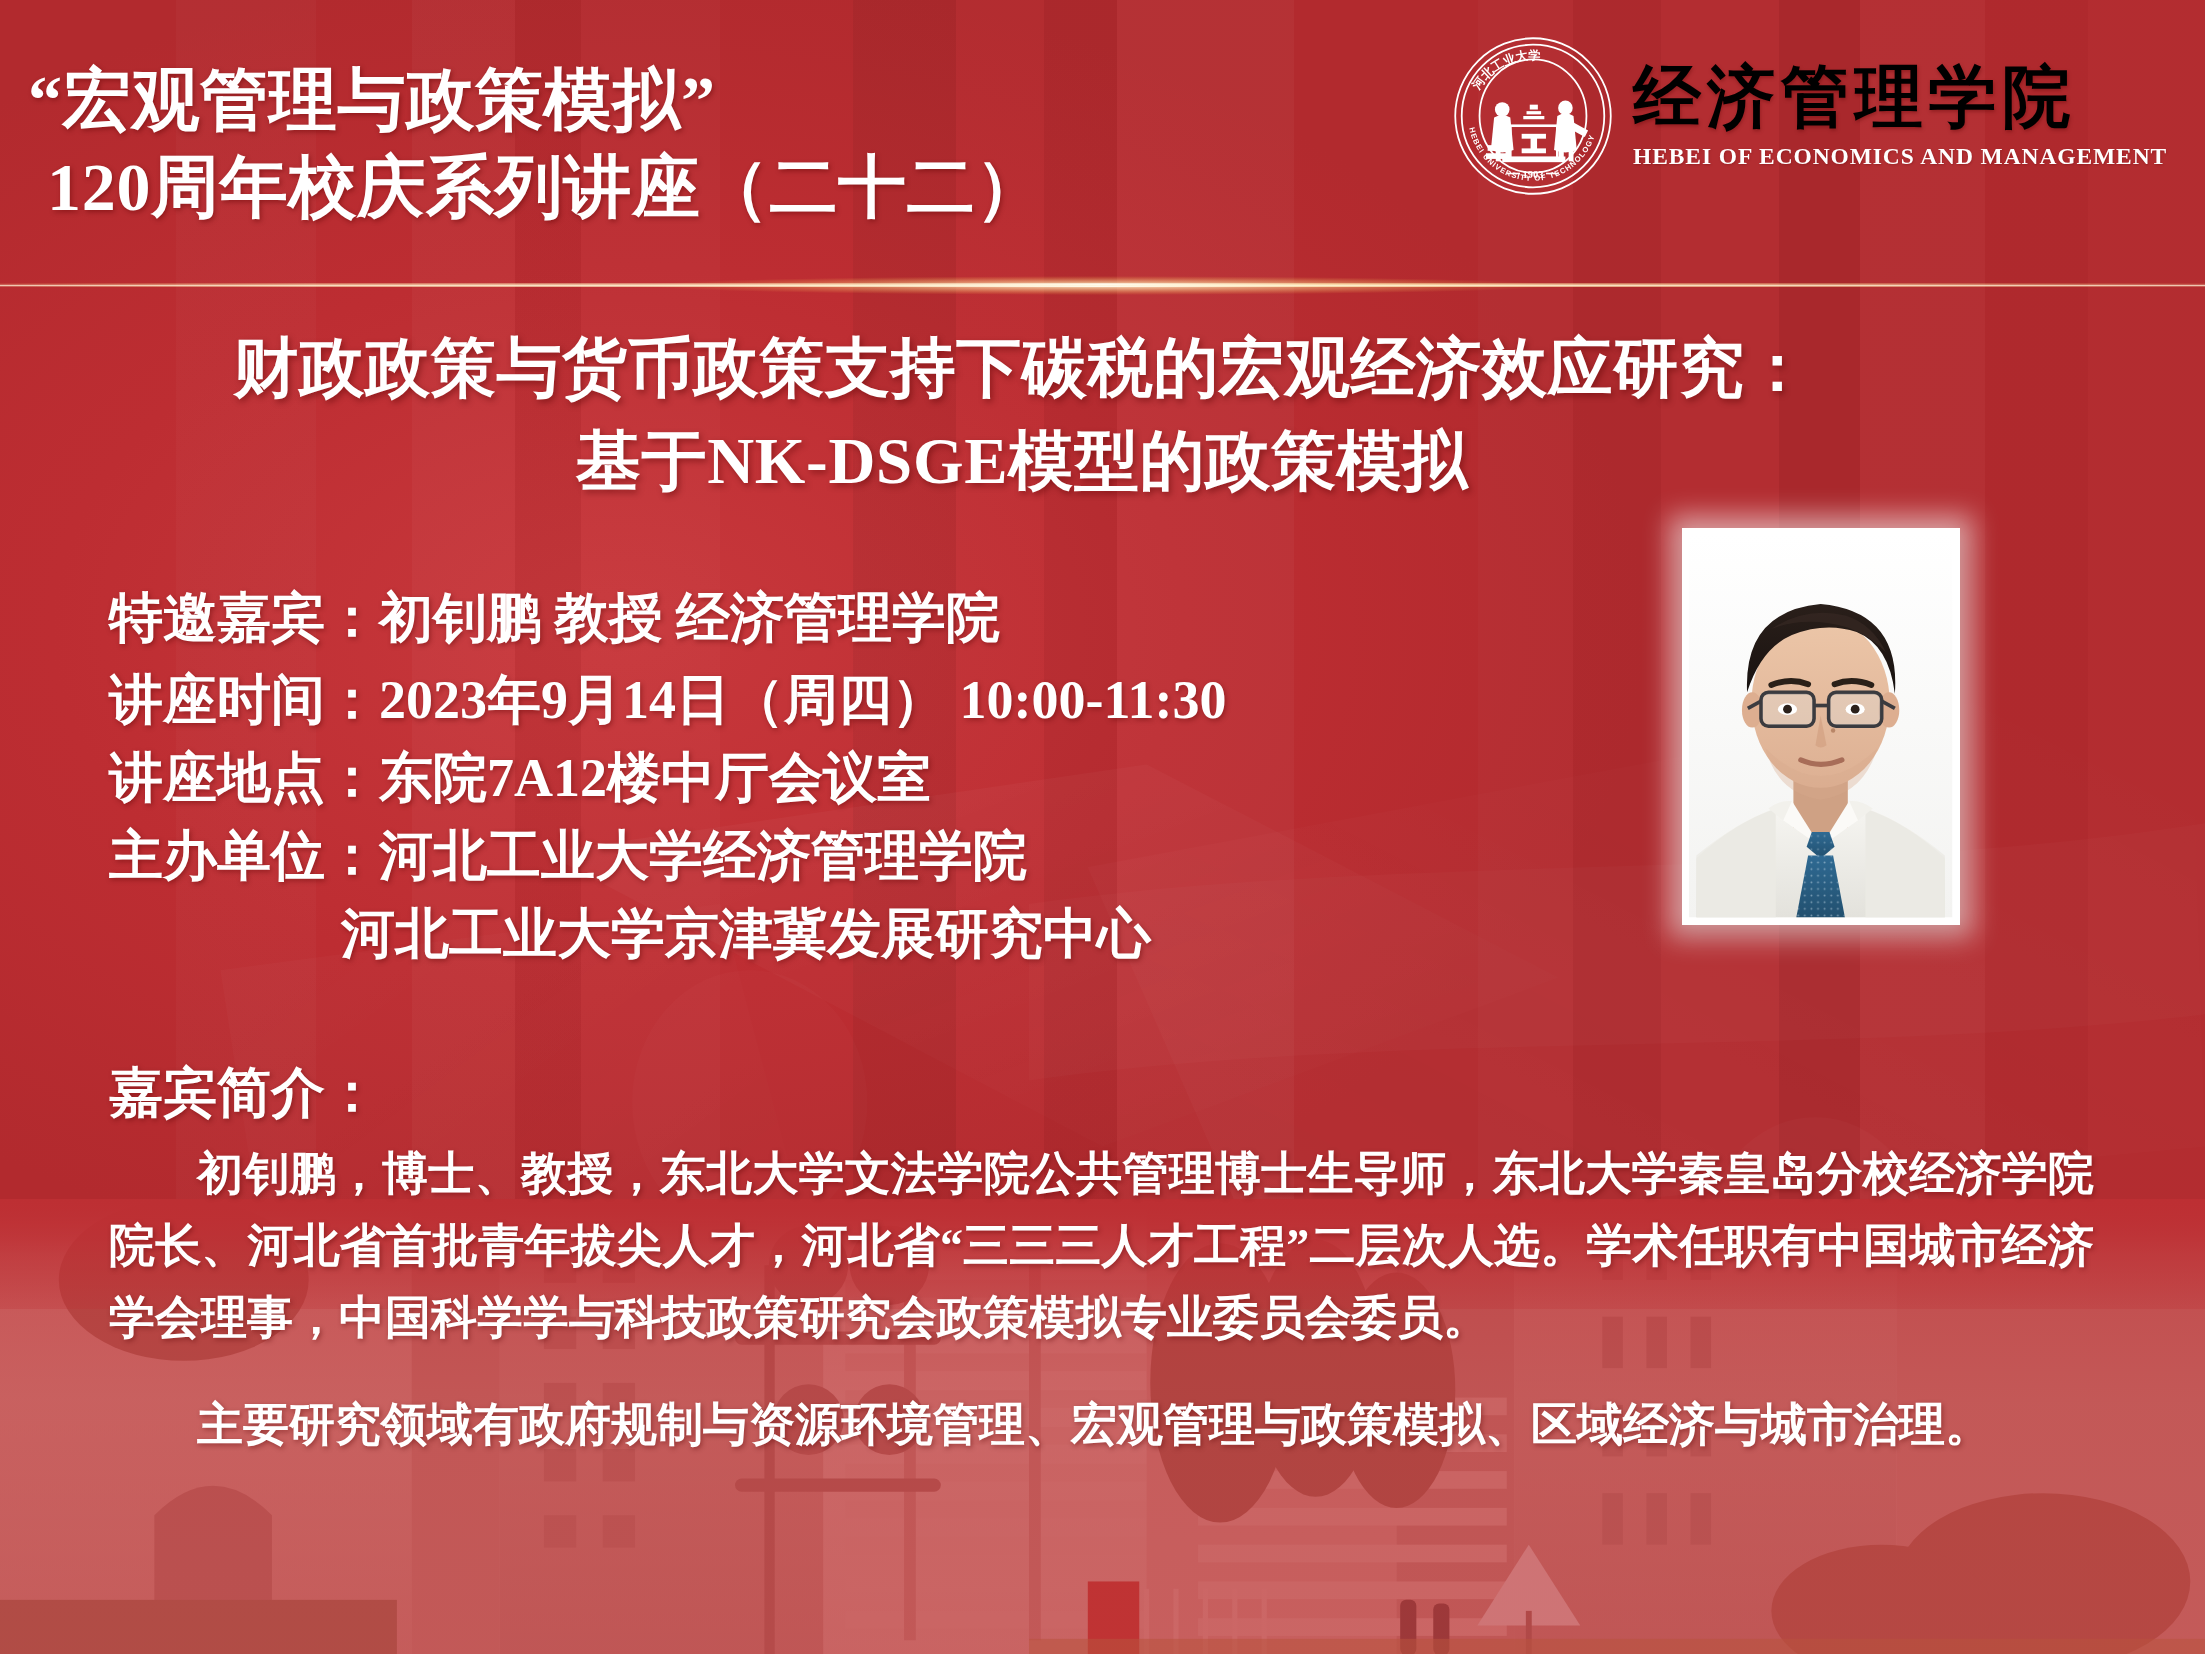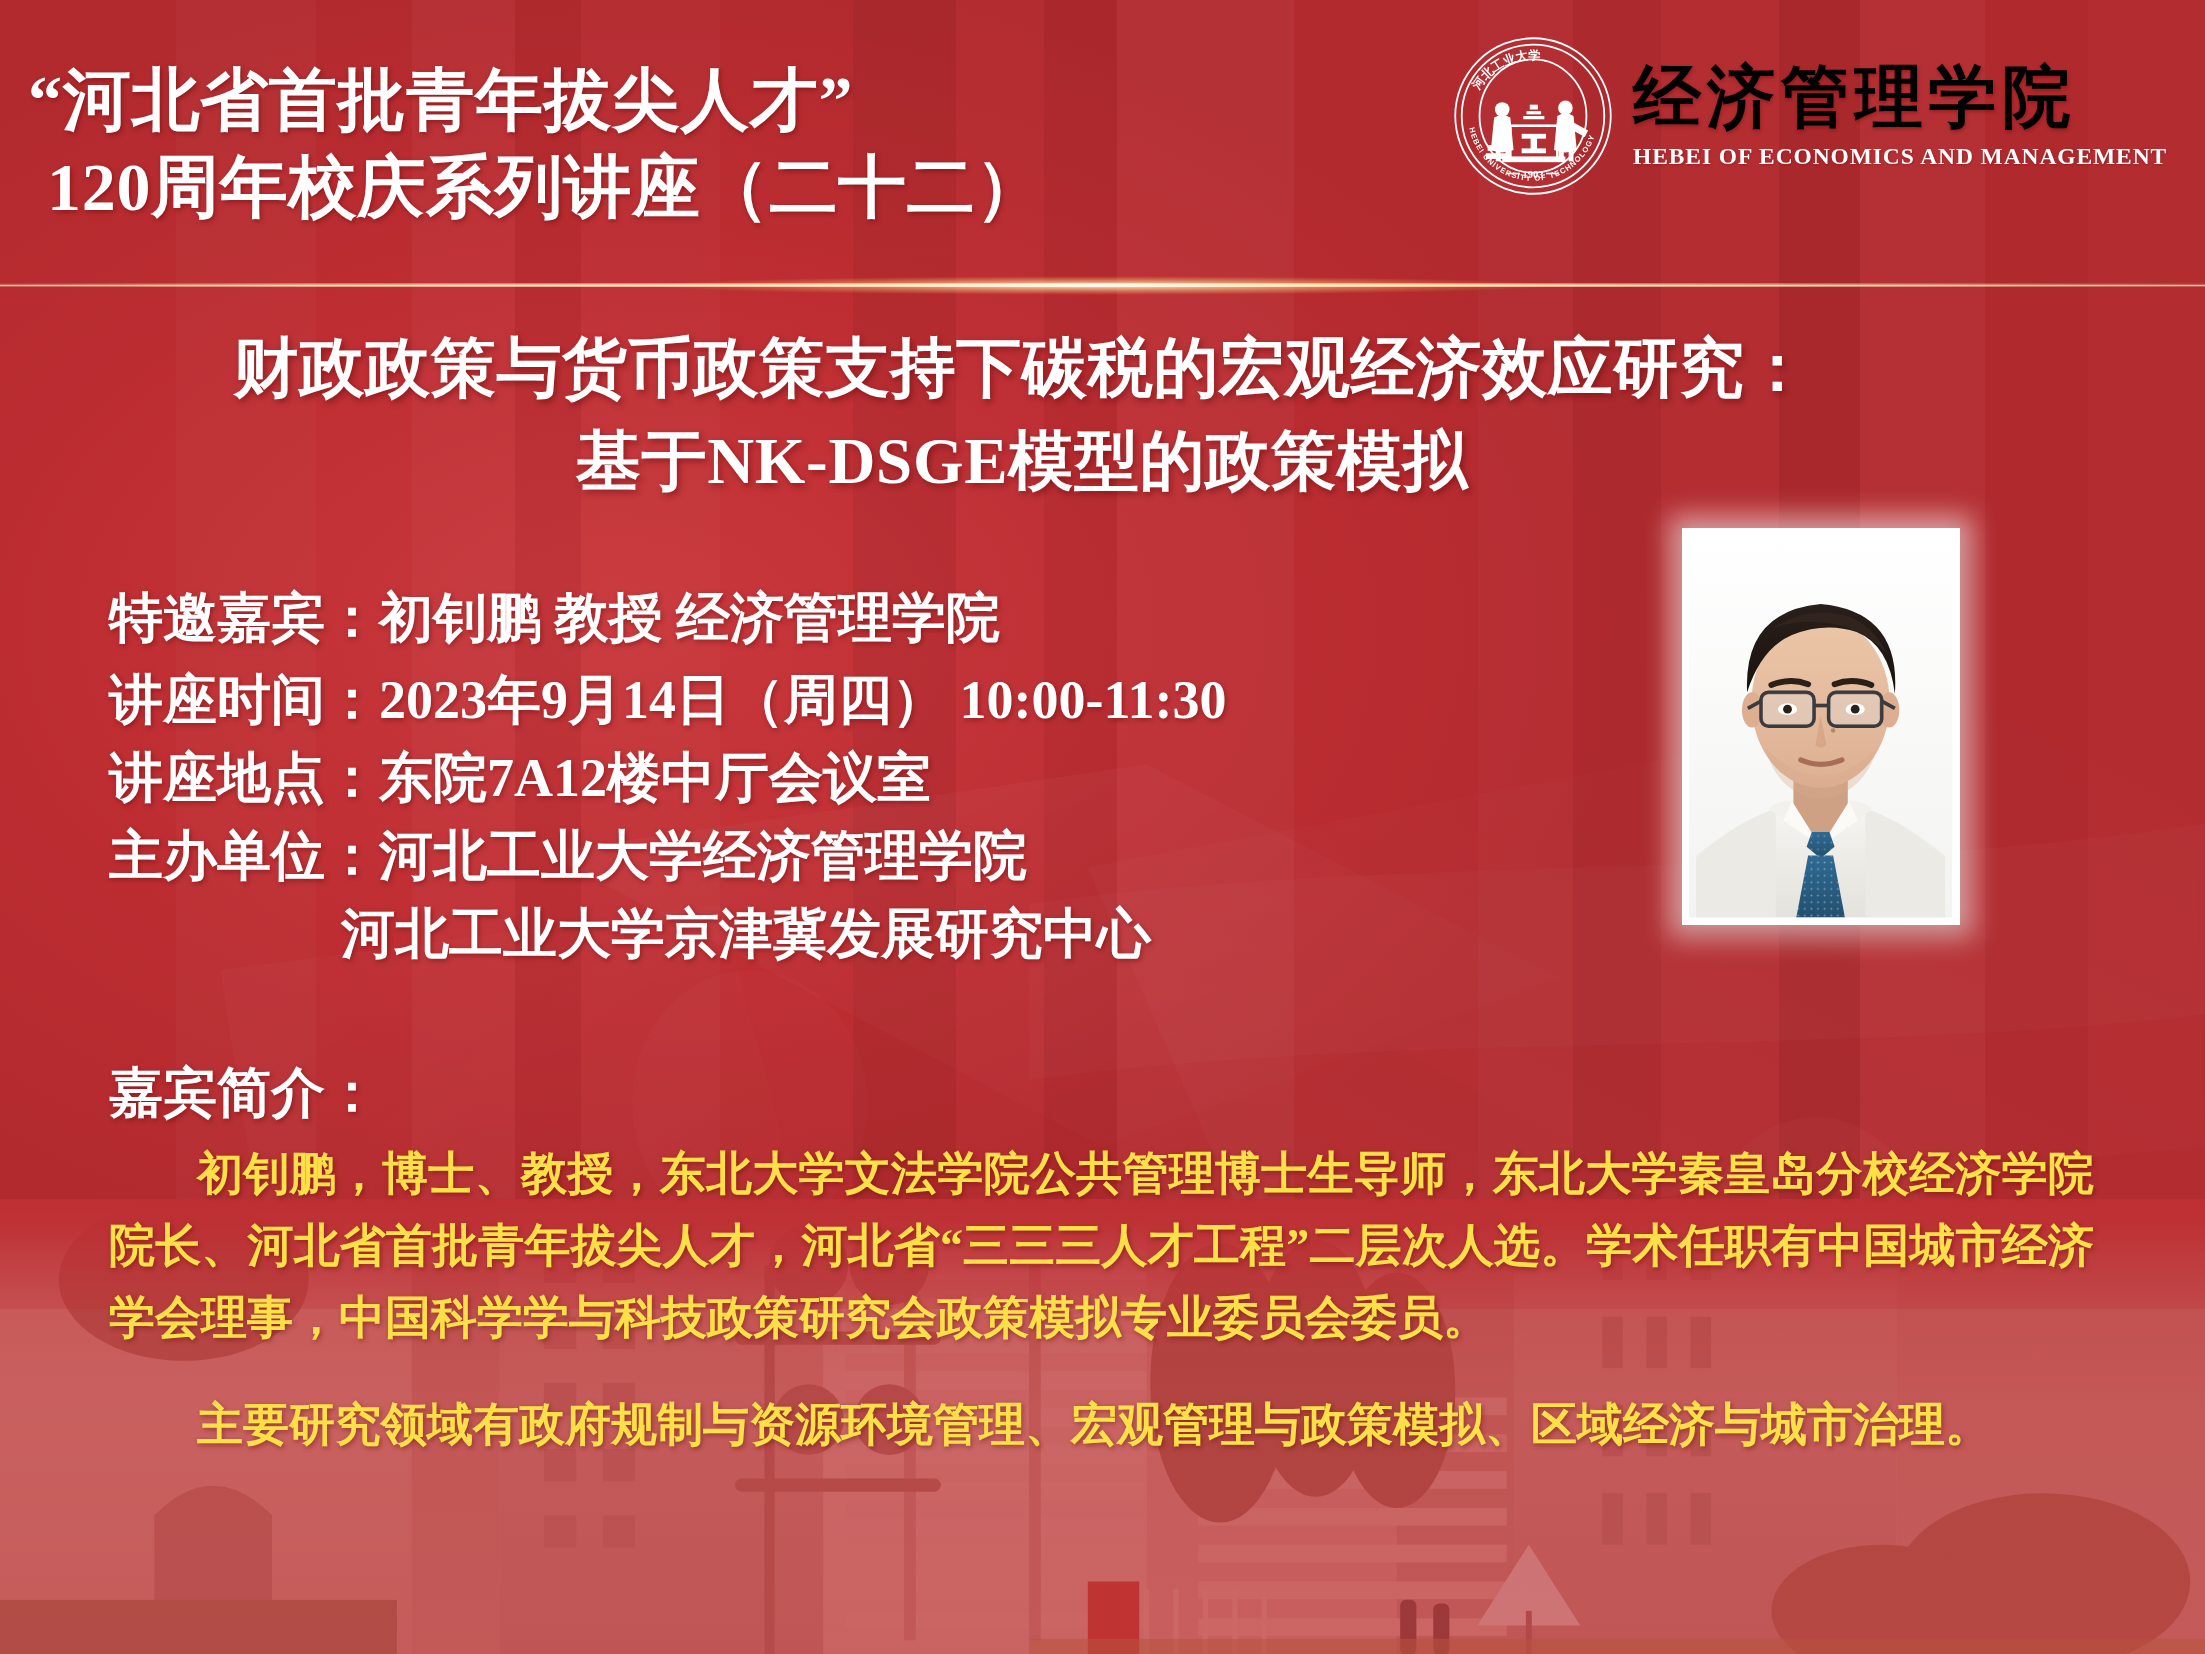--- a/index.html
+++ b/index.html
@@ -132,21 +132,21 @@
 
   
   .bio-heading{
     position:absolute; left:109px; top:1042px;
     color:#fff; font-weight:bold; font-size:54px; line-height:71px;
     text-shadow:1.5px 2.2px 5.1px rgba(85,0,0,.42);
     margin-top:16px;
   }
   .bio-body{
     position:absolute; left:109px; top:1138px; width:1985px;
-    color:#fde047; font-size:46px; line-height:72px; font-weight:bold;
+    color:#ffffff; font-size:46px; line-height:72px; font-weight:bold;
     text-align:justify; text-justify:inter-character;
     text-shadow:1.5px 2.2px 5.1px rgba(85,0,0,.42);
   }
   .bio-body p{ text-indent:88px; }
   .bio-body p + p{ margin-top:35px; }
 
   
   .portrait-frame{
     position:absolute; left:1682px; top:528px;
     width:278px; height:397px;
@@ -307,21 +307,21 @@
 
       <rect x="1400" y="598" width="1600" height="22" fill="#b08a4e" opacity="0.55"></rect>
     </svg>
     <div class="campus-tint"></div>
     <div class="campus-fade"></div>
   </div>
 
   <div class="header">
 
     <div class="header-title">
-      <span class="l1">“河北省首批青年拔尖人才”</span>
+      <span class="l1">“宏观管理与政策模拟”</span>
       <span class="l2">120周年校庆系列讲座（二十二）</span>
     </div>
 
     <div class="logo-block">
 
       <svg class="seal" viewBox="0 0 200 200">
         <g fill="none" stroke="#ffffff" stroke-width="2.2">
           <circle cx="100" cy="100" r="96"></circle>
           <circle cx="100" cy="100" r="88"></circle>
           <ellipse cx="100" cy="100" rx="66" ry="70"></ellipse>

